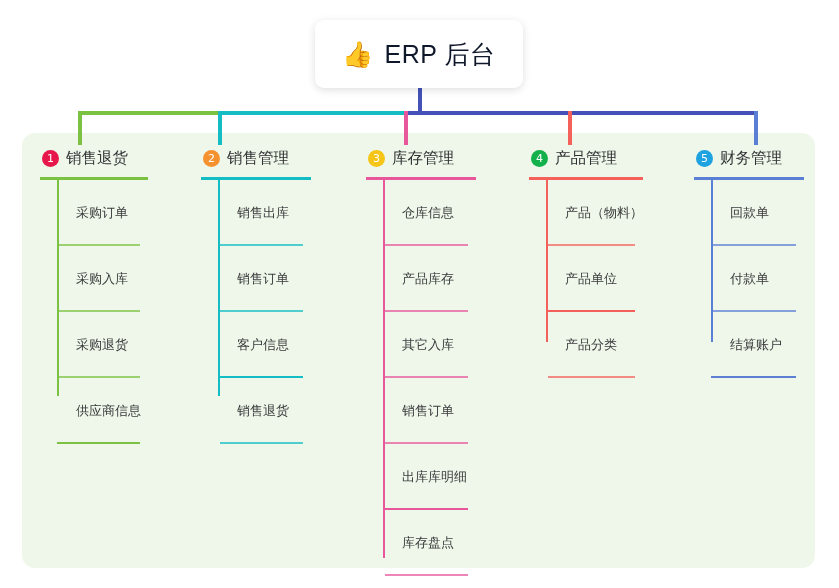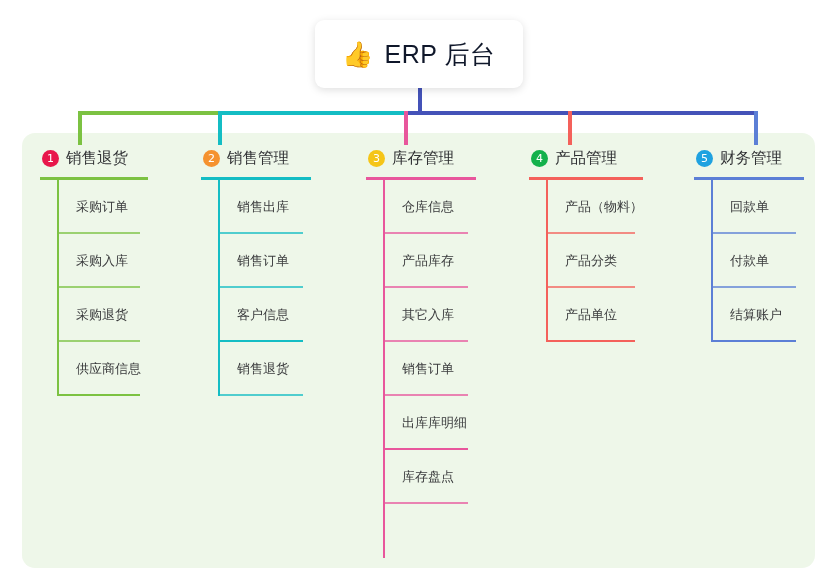--- a/index.html
+++ b/index.html
@@ -79,21 +79,21 @@
   .head-rule { height: 3px; margin-top: 6px; }
 
   
   .items { position: relative; margin-top: 0; }
   .spine {
     position: absolute; left: 17px; top: 0;
     width: 2px; z-index: 1;
   }
   .item {
     position: relative;
-    height: 54px;
+    height: 66px;
     display: flex; align-items: center;
     z-index: 2;
   }
   .item-label {
     font-size: 13px; color: #3a3b3d;
     margin-left: 36px; white-space: nowrap;
   }
   .item-rule {
     position: absolute;
     left: 17px; bottom: 0;
@@ -218,27 +218,27 @@
           <span class="col-title">产品管理</span>
         </div>
         <div class="head-rule" style="background: rgb(244, 97, 91);"></div>
         <div class="items">
           <div class="spine" style="background: rgb(244, 97, 91); height: 162px;"></div>
           <div class="item">
             <span class="item-label">产品（物料）</span>
             <div class="item-rule" style="background: rgb(244, 97, 91); left: 19px; width: 87px; opacity: 0.72;"></div>
           </div>
           <div class="item">
+            <span class="item-label">产品单位</span>
+            <div class="item-rule" style="background: rgb(244, 97, 91); left: 17px; width: 89px; opacity: 1;"></div>
+          </div>
+          <div class="item">
             <span class="item-label">产品分类</span>
             <div class="item-rule" style="background: rgb(244, 97, 91); left: 19px; width: 87px; opacity: 0.72;"></div>
           </div>
-          <div class="item">
-            <span class="item-label">产品单位</span>
-            <div class="item-rule" style="background: rgb(244, 97, 91); left: 17px; width: 89px; opacity: 1;"></div>
-          </div>
         </div>
       </div>
       <div class="col" style="left: 694px; width: 110px;">
         <div class="col-head">
           <span class="badge" style="background: rgb(31, 162, 224);">5</span>
           <span class="col-title">财务管理</span>
         </div>
         <div class="head-rule" style="background: rgb(92, 127, 214);"></div>
         <div class="items">
           <div class="spine" style="background: rgb(92, 127, 214); height: 162px;"></div>

